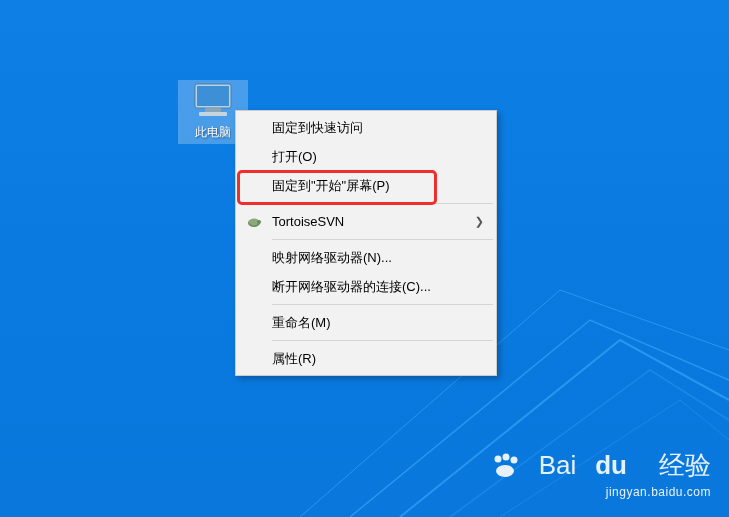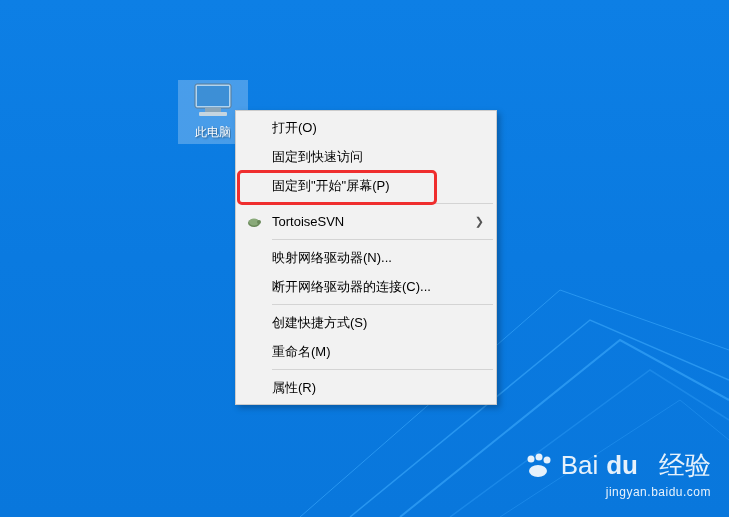--- a/index.html
+++ b/index.html
@@ -100,21 +100,21 @@
       position: absolute;
       right: 18px;
       bottom: 18px;
       color: #fff;
       text-align: right;
       opacity: 0.9;
     }
     .watermark .brand {
       display: flex;
       align-items: center;
-      gap: 8px;
+      gap: 19px;
       font-size: 26px;
       font-weight: 300;
     }
     .watermark .paw {
       width: 30px;
       height: 26px;
     }
     .watermark .sub {
       font-size: 12px;
       margin-top: 2px;
@@ -139,24 +139,24 @@
       <rect x="8" y="6" width="32" height="20" fill="#3d8fd6"></rect>
       <rect x="16" y="28" width="16" height="4" fill="#8aa5b8"></rect>
       <rect x="10" y="32" width="28" height="4" rx="1" fill="#c5d5e0"></rect>
     </svg>
   </span>
   <span class="icon-label">此电脑</span>
 </div>
 
 <div class="context-menu">
   <div class="menu-item">
+    <span>固定到快速访问</span>
+  </div>
+  <div class="menu-item">
     <span>打开(O)</span>
-  </div>
-  <div class="menu-item">
-    <span>固定到快速访问</span>
   </div>
   <div class="menu-item">
     <span>固定到"开始"屏幕(P)</span>
   </div>
   <div class="menu-sep"></div>
   <div class="menu-item">
     <span class="menu-icon">
       <svg width="16" height="16" viewBox="0 0 16 16">
         <ellipse cx="8" cy="9" rx="6" ry="4" fill="#6a8a5a"></ellipse>
         <ellipse cx="8" cy="8" rx="5" ry="3.5" fill="#8aaa7a"></ellipse>
@@ -167,23 +167,20 @@
     <span class="submenu-arrow">❯</span>
   </div>
   <div class="menu-sep"></div>
   <div class="menu-item">
     <span>映射网络驱动器(N)...</span>
   </div>
   <div class="menu-item">
     <span>断开网络驱动器的连接(C)...</span>
   </div>
   <div class="menu-sep"></div>
-  <div class="menu-item">
-    <span>创建快捷方式(S)</span>
-  </div>
   <div class="menu-item">
     <span>重命名(M)</span>
   </div>
   <div class="menu-sep"></div>
   <div class="menu-item">
     <span>属性(R)</span>
   </div>
 </div>
 
 <div class="highlight-box"></div>

